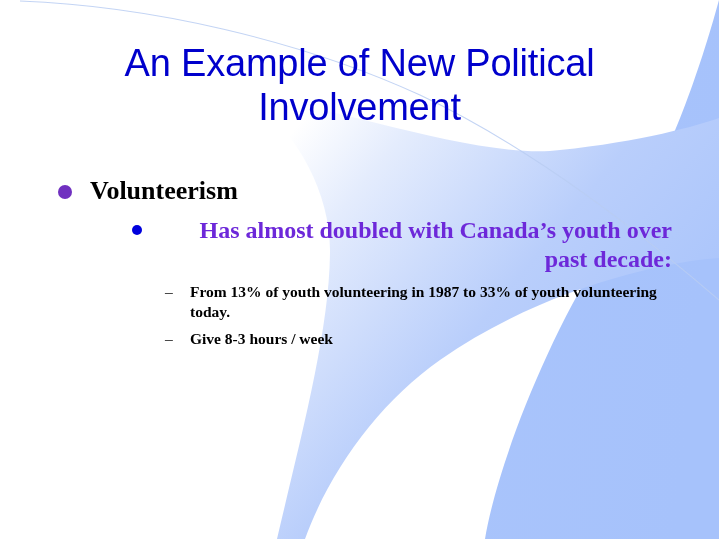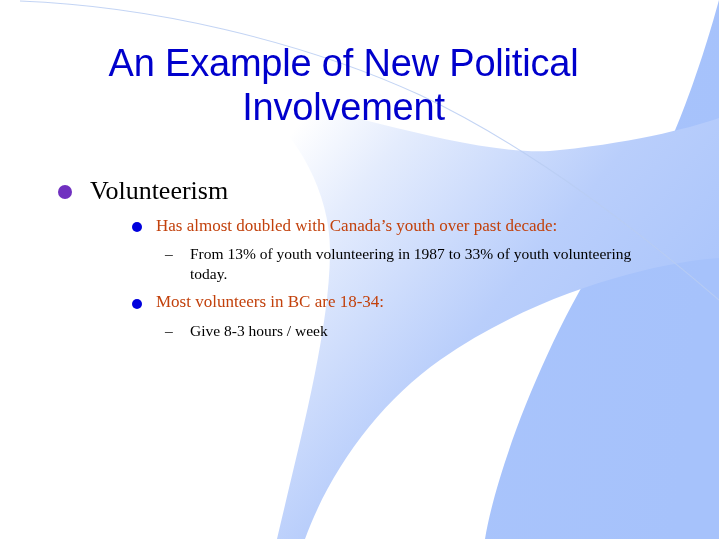--- a/index.html
+++ b/index.html
@@ -28,21 +28,21 @@
   }
   #content {
     position: absolute;
     left: 0;
     top: 0;
     width: 719px;
     height: 539px;
   }
   .slide-title {
     position: absolute;
-    left: 24px;
+    left: 40px;
     top: 42px;
     width: 639px;
     text-align: center;
     font-family: "Liberation Sans", sans-serif;
     font-size: 38px;
     line-height: 1.15;
     letter-spacing: -0.2px;
     color: #0000cc;
     white-space: pre-line;
   }
@@ -66,24 +66,25 @@
     top: 0.34em;
     width: 14px;
     height: 14px;
     border-radius: 50%;
     background: #7030c0;
   }
   .lvl2 {
     position: relative;
     padding-left: 32px;
     margin-left: 72px;
-    font-size: 17px;
+    font-size: 24px;
     line-height: 1.22;
-    color: #c2410c;
+    color: #6d28d9;
     margin-top: 9px;
+    text-align: right;
   }
   .lvl2 > .bullet {
     position: absolute;
     left: 8px;
     top: 0.40em;
     width: 10px;
     height: 10px;
     border-radius: 50%;
     background: #0000dd;
   }
@@ -98,20 +99,21 @@
   }
   .lvl3 > .dash {
     position: absolute;
     left: 0;
     top: 0;
     color: #000000;
     font-size: 15.5px;
   }
   .txt {
     display: block;
+    font-weight: bold;
   }
 </style>
 </head>
 <body>
 
 <div id="slide">
 
   <svg id="decor" viewBox="0 0 719 539" width="719" height="539" xmlns="http://www.w3.org/2000/svg">
     <defs>
       <linearGradient id="wedgeGrad" x1="0.12" y1="0.05" x2="0.95" y2="0.7">
@@ -158,24 +160,20 @@
       <div class="lvl2">
         <span class="bullet"></span>
         <span class="txt">Has almost doubled with Canada’s youth over past decade:</span>
       </div>
 
       <div class="lvl3">
         <span class="dash">–</span>
         <span class="txt">From 13% of youth volunteering in 1987 to 33% of youth volunteering today.</span>
       </div>
 
-      <div class="lvl2">
-        <span class="bullet"></span>
-        <span class="txt">Most volunteers in BC are 18-34:</span>
-      </div>
 
       <div class="lvl3">
         <span class="dash">–</span>
         <span class="txt">Give 8-3 hours / week</span>
       </div>
 
     </div>
   </div>
 </div>
 

